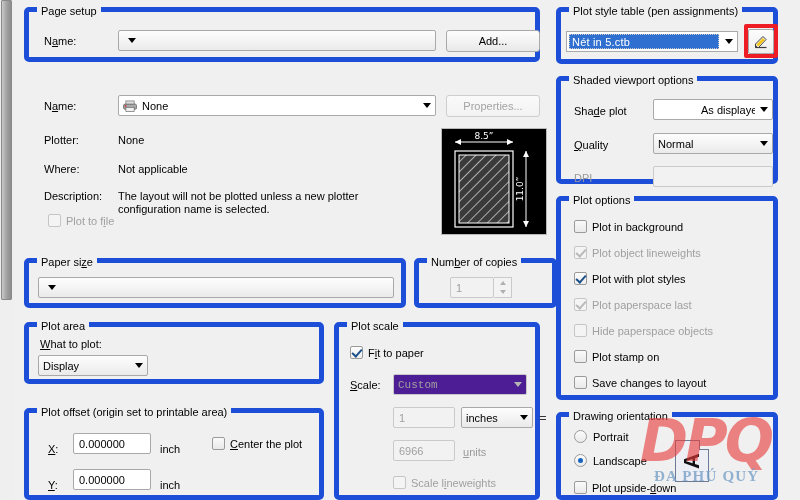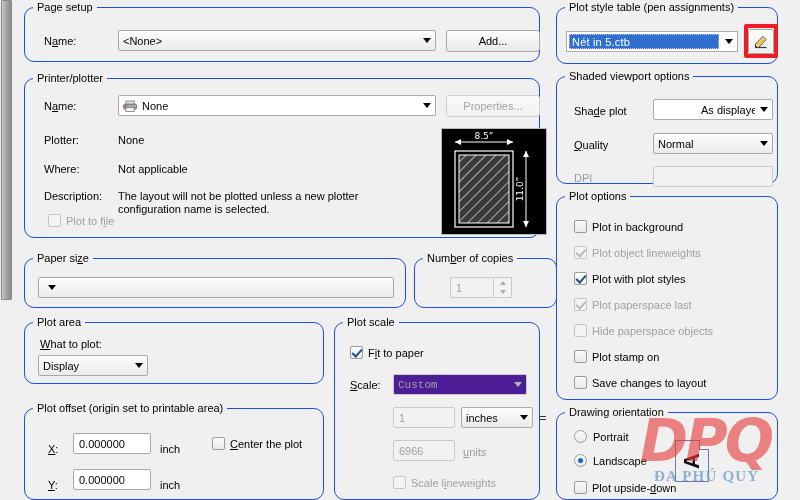--- a/index.html
+++ b/index.html
@@ -22,21 +22,21 @@
   #left-track { left:0; top:0; width:14px; height:500px; background:#efefef; }
   #left-thumb { left:1px; top:0px; width:11px; height:300px; }
   #left-dark  { left:12px; top:300px; width:6px; height:200px; background:#3d3d3d; }
   #left-dark2 { left:12px; top:0px;   width:2px; height:300px; background:#555; }
 
   
   #left-pane  { position:absolute; left:18px;  top:0;  width:528px; height:500px; }
   #right-pane { position:absolute; left:552px; top:0;  width:234px; height:500px; }
 
   
-  .group { position:absolute; border:1px solid #1d4ed8; border-radius:10px; background:transparent;text-decoration:underline; }
+  .group { position:absolute; border:5px solid #1d4ed8; border-radius:5px; background:transparent;text-decoration:underline; }
   .group > .legend {
     position:absolute; top:-7px; left:8px; padding:0 4px;
     background:#f0f0f0; font-size:11px; color:#000; white-space:nowrap;
   }
 
   .lbl { position:absolute; font-size:11px; color:#000; white-space:nowrap; }
   .lbl.dim { color:#9a9a9a; }
   u.ac { text-decoration:underline; }
 
   
@@ -184,32 +184,28 @@
   <div id="left-dark2"></div>
   <div id="left-dark"></div>
 
   <div id="left-pane">
 
     <div class="group" style="left:6px; top:7px; width:516px; height:55px;">
       <span class="legend">Page setup</span>
     </div>
     <span class="lbl" style="left:26px; top:35px;">N<u class="ac">a</u>me:</span>
     <div class="combo sunken" style="left:100px; top:30px; width:318px;">
-      <span class="txt">&lt;None&gt;</span>
       <span class="arrow">
           <i></i>
         </span>
     </div>
     <div class="btn" style="left:428px; top:30px; width:94px;">
       <span>Add...</span>
     </div>
 
-    <div class="group" style="left:6px; top:78px; width:516px; height:160px;">
-      <span class="legend">Printer/plotter</span>
-    </div>
     <span class="lbl" style="left:26px; top:100px;">N<u class="ac">a</u>me:</span>
     <div class="combo" style="left:100px; top:95px; width:318px;">
       <span class="printer-ico">
         <svg viewBox="0 0 16 13" width="15" height="12">
           <rect x="3" y="1" width="9" height="4" fill="#dcdcdc" stroke="#7a7a7a" stroke-width="0.8"></rect>
           <rect x="0.5" y="4.5" width="14" height="5.5" rx="1.4" fill="#a8a8a8" stroke="#5e5e5e" stroke-width="0.8"></rect>
           <rect x="3" y="8" width="9" height="4.3" fill="#f2f2f2" stroke="#6f6f6f" stroke-width="0.8"></rect>
           <circle cx="2.6" cy="6.4" r="1" fill="#d03030"></circle>
         </svg>
       </span>

